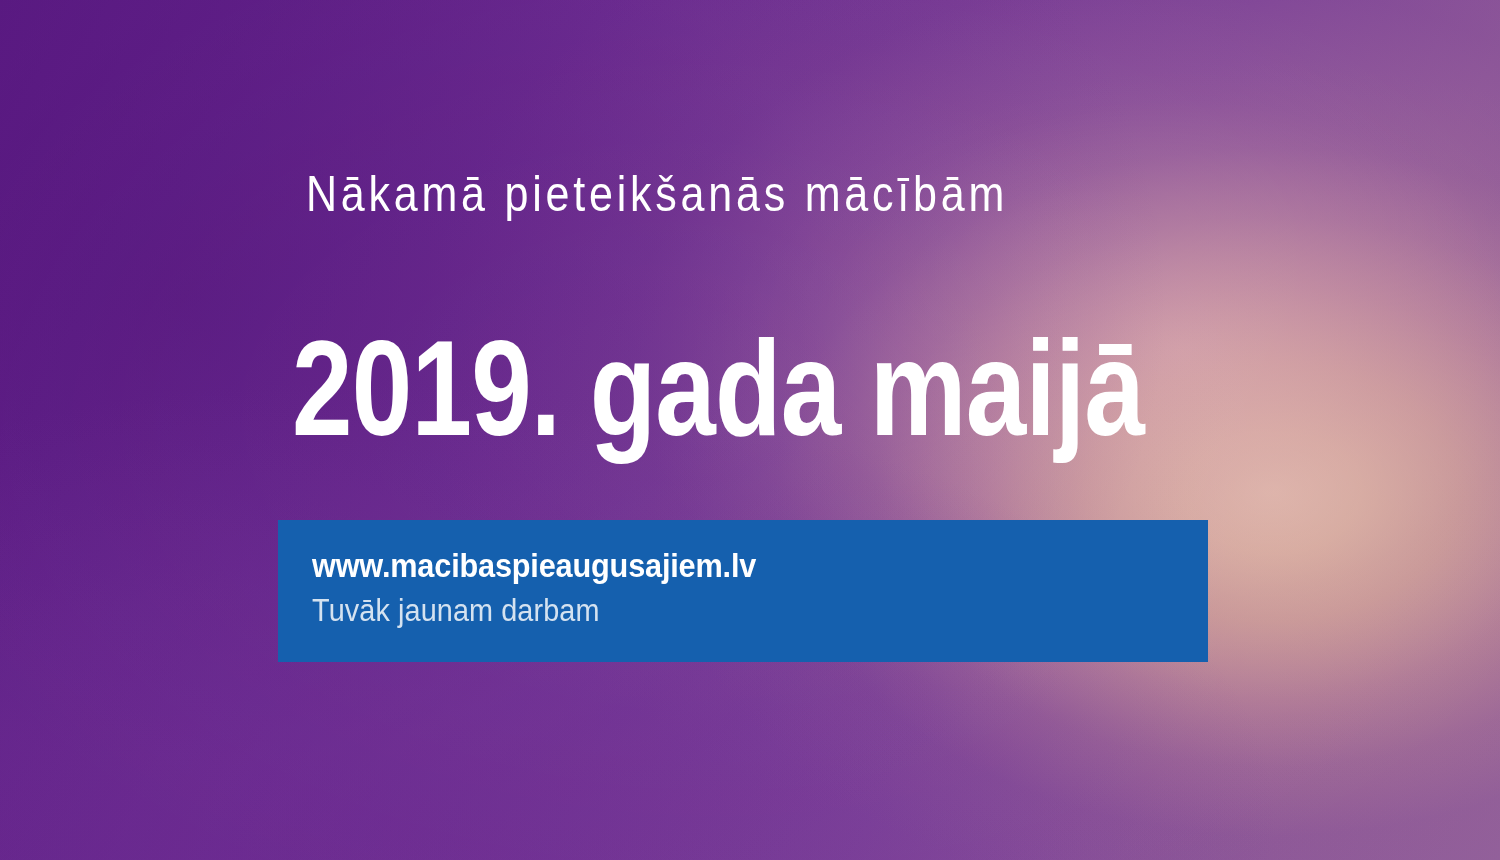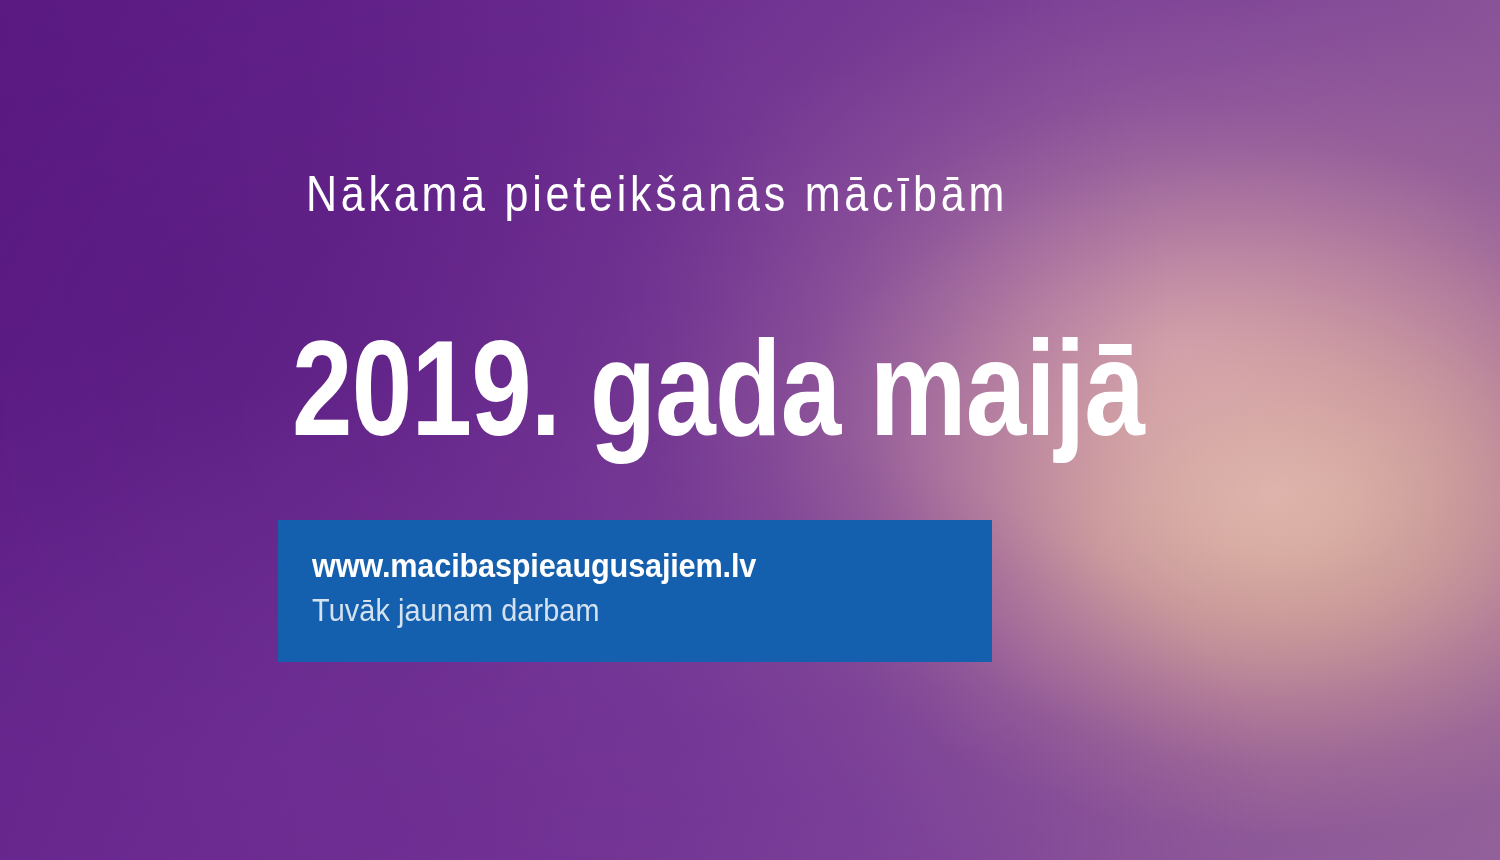--- a/index.html
+++ b/index.html
@@ -129,21 +129,21 @@
     line-height: 1.0;
     white-space: nowrap;
     transform: scaleX(0.80);
     transform-origin: left center;
   }
 
   .url-panel {
     position: absolute;
     left: 278px;
     top: 520px;
-    width: 714px;
+    width: 930px;
     height: 142px;
     background: #1560AE;
     box-sizing: border-box;
     padding: 28px 0 0 34px;
   }
   .url-text {
     margin: 0;
     color: #ffffff;
     font-family: "Liberation Sans", sans-serif;
     font-size: 33px;

